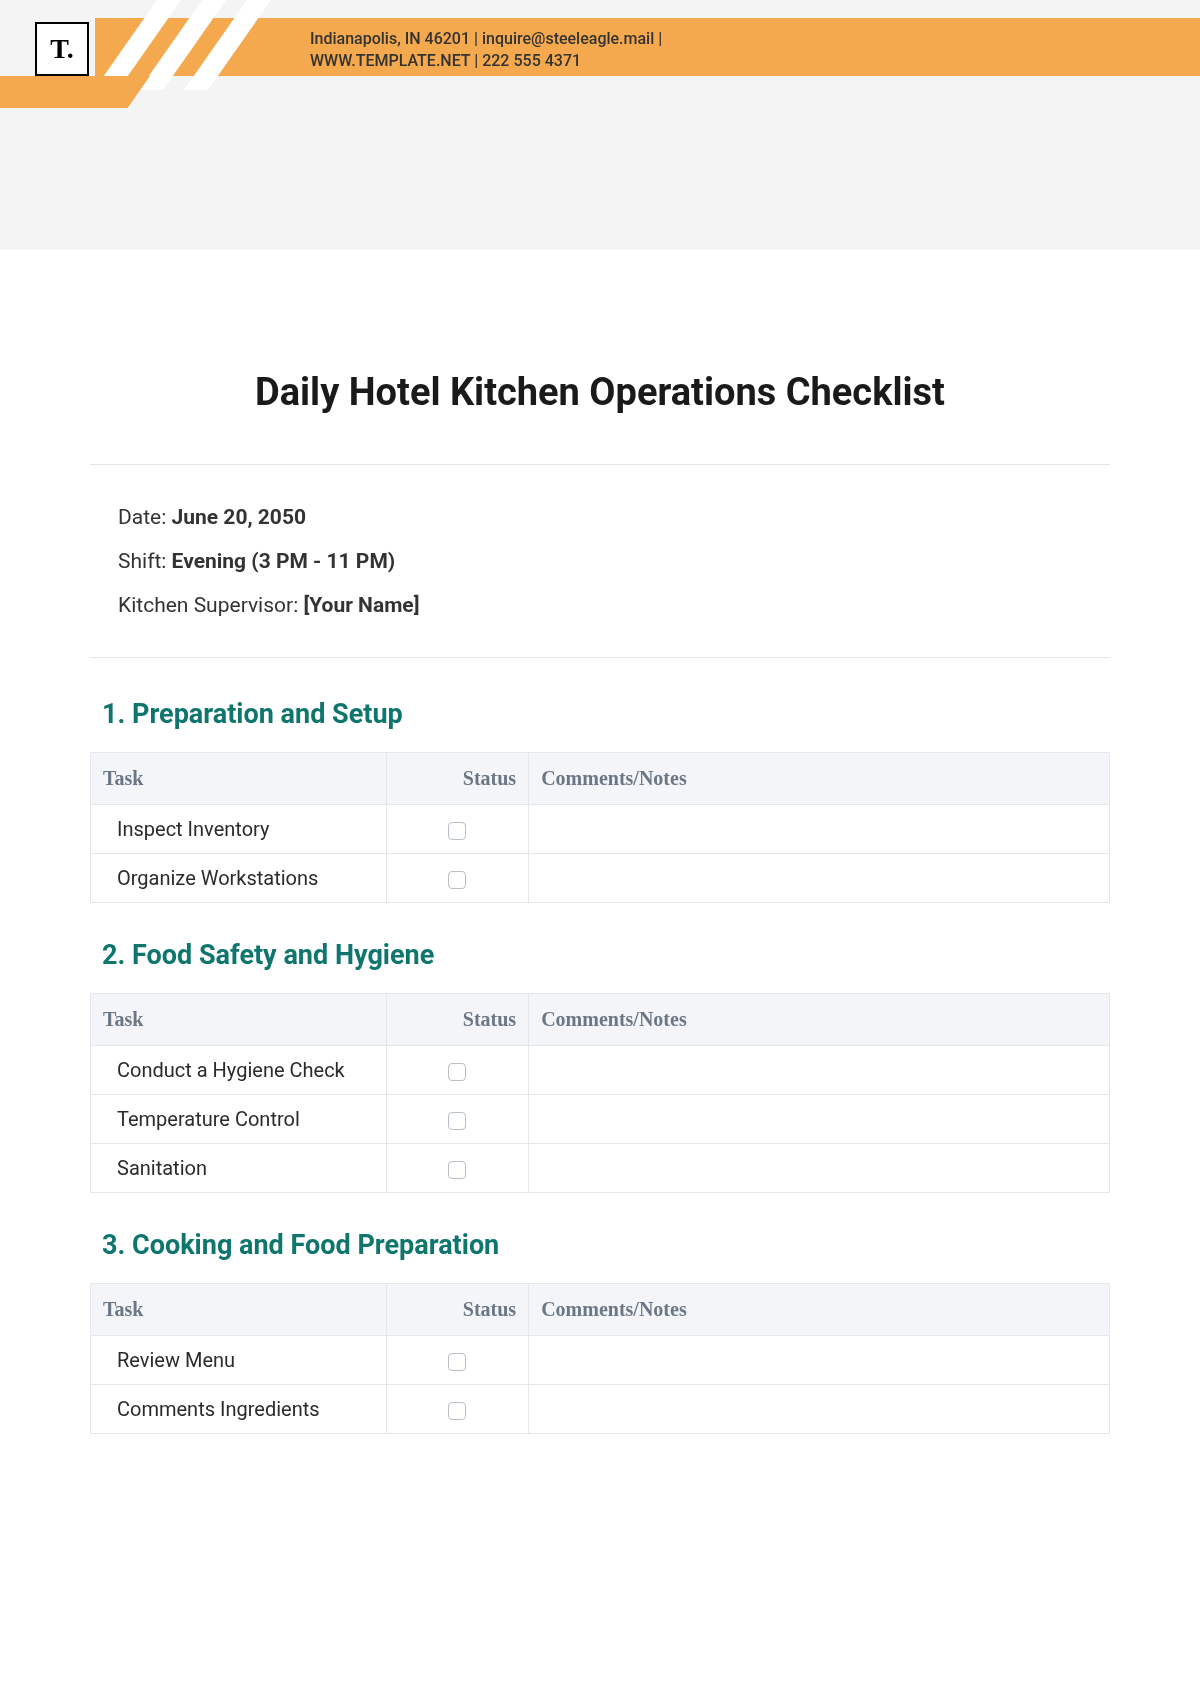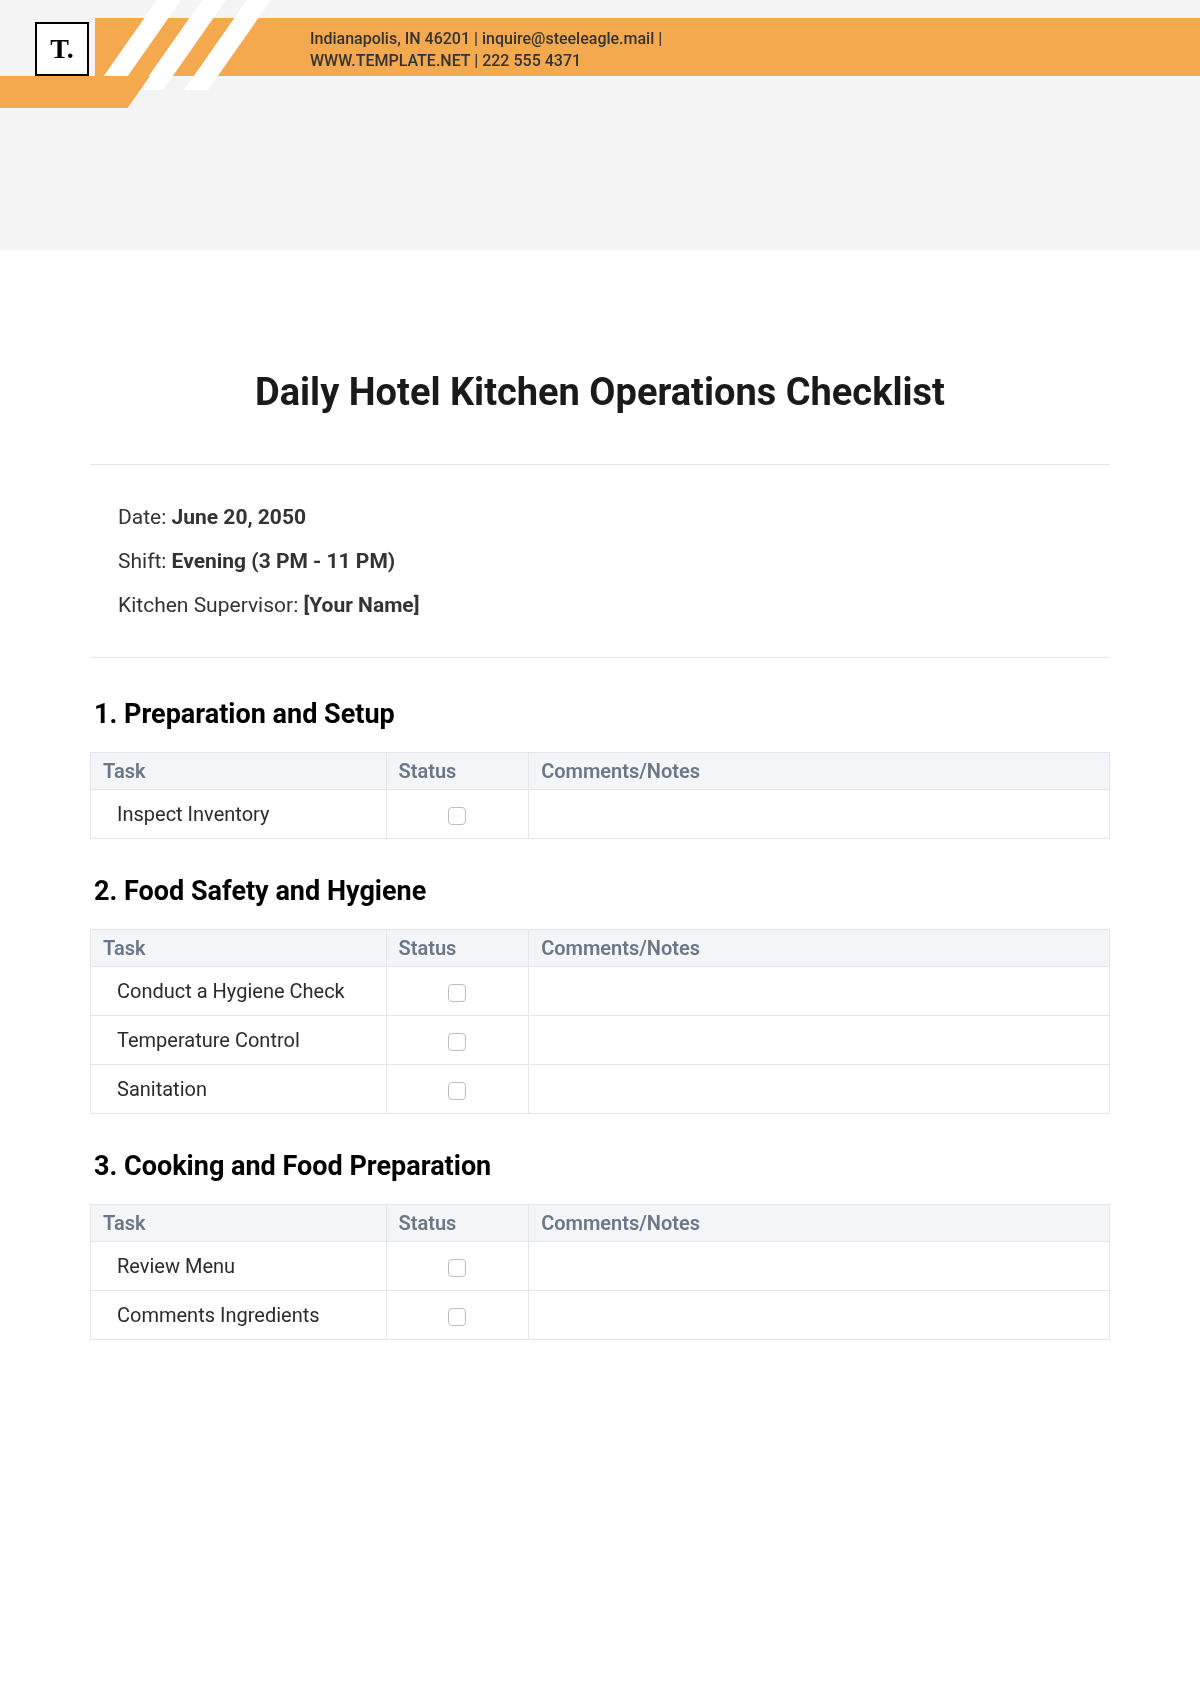--- a/index.html
+++ b/index.html
@@ -110,45 +110,46 @@
     font-size: 21px;
     color: #333;
     margin-bottom: 20px;
   }
   .meta-row .value {
     font-weight: 700;
   }
   .section-title {
     font-size: 27px;
     font-weight: 700;
-    color: #000000;
-    margin: 36px 0 22px 4px;
+    color: #0f766e;
+    margin: 36px 0 22px 12px;
   }
   table.checklist {
     width: 100%;
     border-collapse: collapse;
     font-size: 20px;
     border: 1px solid #e3e6ea;
   }
   table.checklist th {
     background: #f3f5f8;
     color: #6b7785;
     font-weight: 600;
-    padding: 6px 12px;
+    padding: 14px 12px;
     border: 1px solid #e3e6ea;
     text-align: center;
+    font-family: Liberation Serif, serif;
   }
   table.checklist td {
     border: 1px solid #e3e6ea;
     padding: 12px 26px;
     color: #2b2b2b;
     vertical-align: middle;
   }
   table.checklist .col-task   { width: 29%; text-align: left; }
-  table.checklist .col-status { width: 14%; text-align: left; }
+  table.checklist .col-status { width: 14%; text-align: right; }
   table.checklist .col-notes  { width: 57%; text-align: left; }
   table.checklist td.col-task   { text-align: left; }
   table.checklist td.col-status { text-align: center; }
   .chk {
     display: inline-block;
     width: 18px;
     height: 18px;
     border: 1.5px solid #b8bec6;
     border-radius: 4px;
     background: #fff;
@@ -201,20 +202,25 @@
             <th class="col-status">Status</th>
             <th class="col-notes">Comments/Notes</th>
           </tr>
         </thead>
         <tbody>
           <tr>
             <td class="col-task">Inspect Inventory</td>
             <td class="col-status"><span class="chk"></span></td>
             <td class="col-notes"></td>
           </tr>
+          <tr>
+            <td class="col-task">Organize Workstations</td>
+            <td class="col-status"><span class="chk"></span></td>
+            <td class="col-notes"></td>
+          </tr>
         </tbody>
       </table>
       <div class="section-title">2. Food Safety and Hygiene</div>
       <table class="checklist">
         <thead>
           <tr>
             <th class="col-task">Task</th>
             <th class="col-status">Status</th>
             <th class="col-notes">Comments/Notes</th>
           </tr>

